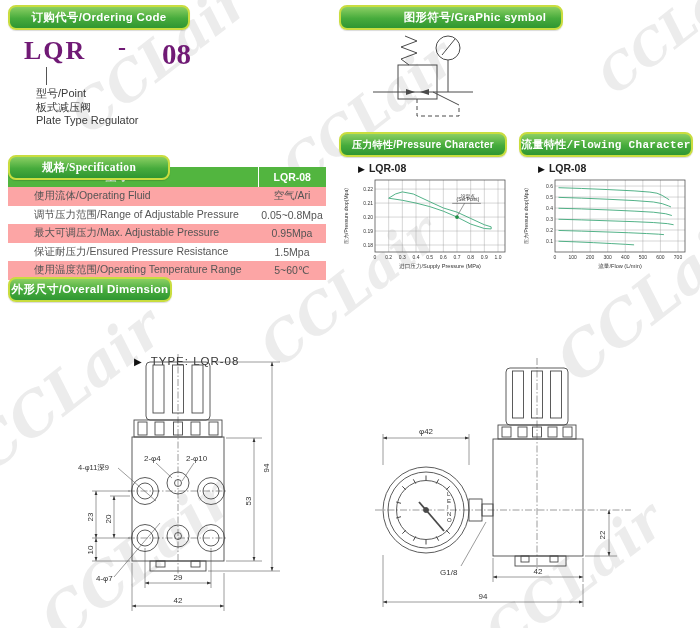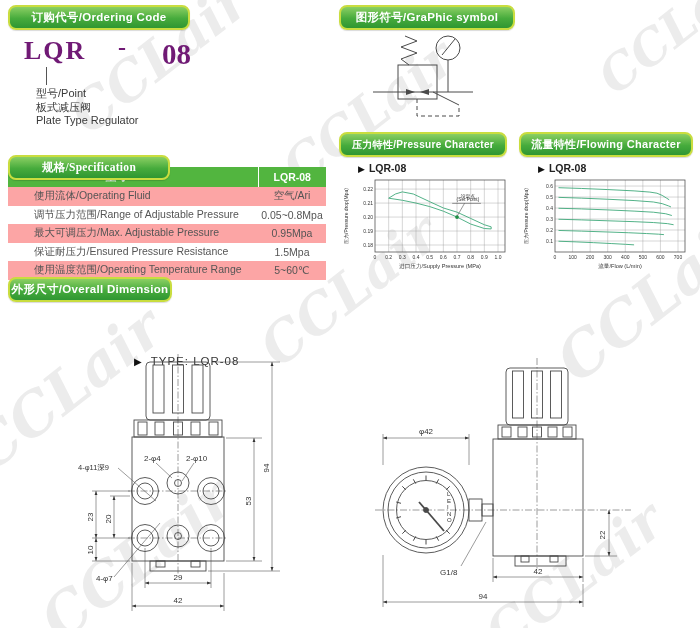--- a/index.html
+++ b/index.html
@@ -36,24 +36,24 @@
   <span class="wm" style="left:55px;top:25px;font-size:54px;">CCLair</span>
   <span class="wm" style="left:585px;top:-2px;font-size:48px;">CCLair</span>
   <span class="wm" style="left:268px;top:82px;font-size:52px;">CCLair</span>
   <span class="wm" style="left:245px;top:258px;font-size:54px;">CCLair</span>
   <span class="wm" style="left:540px;top:262px;font-size:60px;">CCLair</span>
   <span class="wm" style="left:-45px;top:355px;font-size:58px;">CCLair</span>
   <span class="wm" style="left:25px;top:525px;font-size:58px;">CCLair</span>
   <span class="wm" style="left:470px;top:545px;font-size:54px;">CCLair</span>
 
   <div class="pill" style="left:8px;top:5px;width:178px;">订购代号/Ordering Code</div>
-  <div class="pill" style="left:339px;top:5px;width:172px;">图形符号/GraPhic symbol</div>
+  <div class="pill" style="left:339px;top:5px;width:172px;padding-left:48px;">图形符号/GraPhic symbol</div>
   <div class="pill" style="left:8px;top:155px;width:158px;font-family:Liberation Serif, serif;">规格/Specification</div>
   <div class="pill" style="left:339px;top:132px;width:164px;font-size:10px;">压力特性/Pressure Character</div>
-  <div class="pill" style="left:519px;top:132px;width:170px;font-size:11px;">流量特性/Flowing Character</div>
+  <div class="pill" style="left:519px;top:132px;width:170px;font-size:11px;font-family:Liberation Mono, monospace;">流量特性/Flowing Character</div>
   <div class="pill" style="left:8px;top:277px;width:160px;text-align:center;">外形尺寸/Overall Dimension</div>
 
   <div class="abs code-big" style="left:24px;top:36px;font-size:26px;letter-spacing:2px;">LQR</div>
   <div class="abs code-big" style="left:118px;top:34px;font-size:24px;">-</div>
   <div class="abs code-big" style="left:162px;top:38px;font-size:29px;">08</div>
   <div class="abs" style="left:46px;top:67px;width:1px;height:18px;background:#555;"></div>
   <div class="abs typelines" style="left:36px;top:87px;">
     <div>型号/Point</div>
     <div>板式减压阀</div>
     <div>Plate Type Regulator</div>

